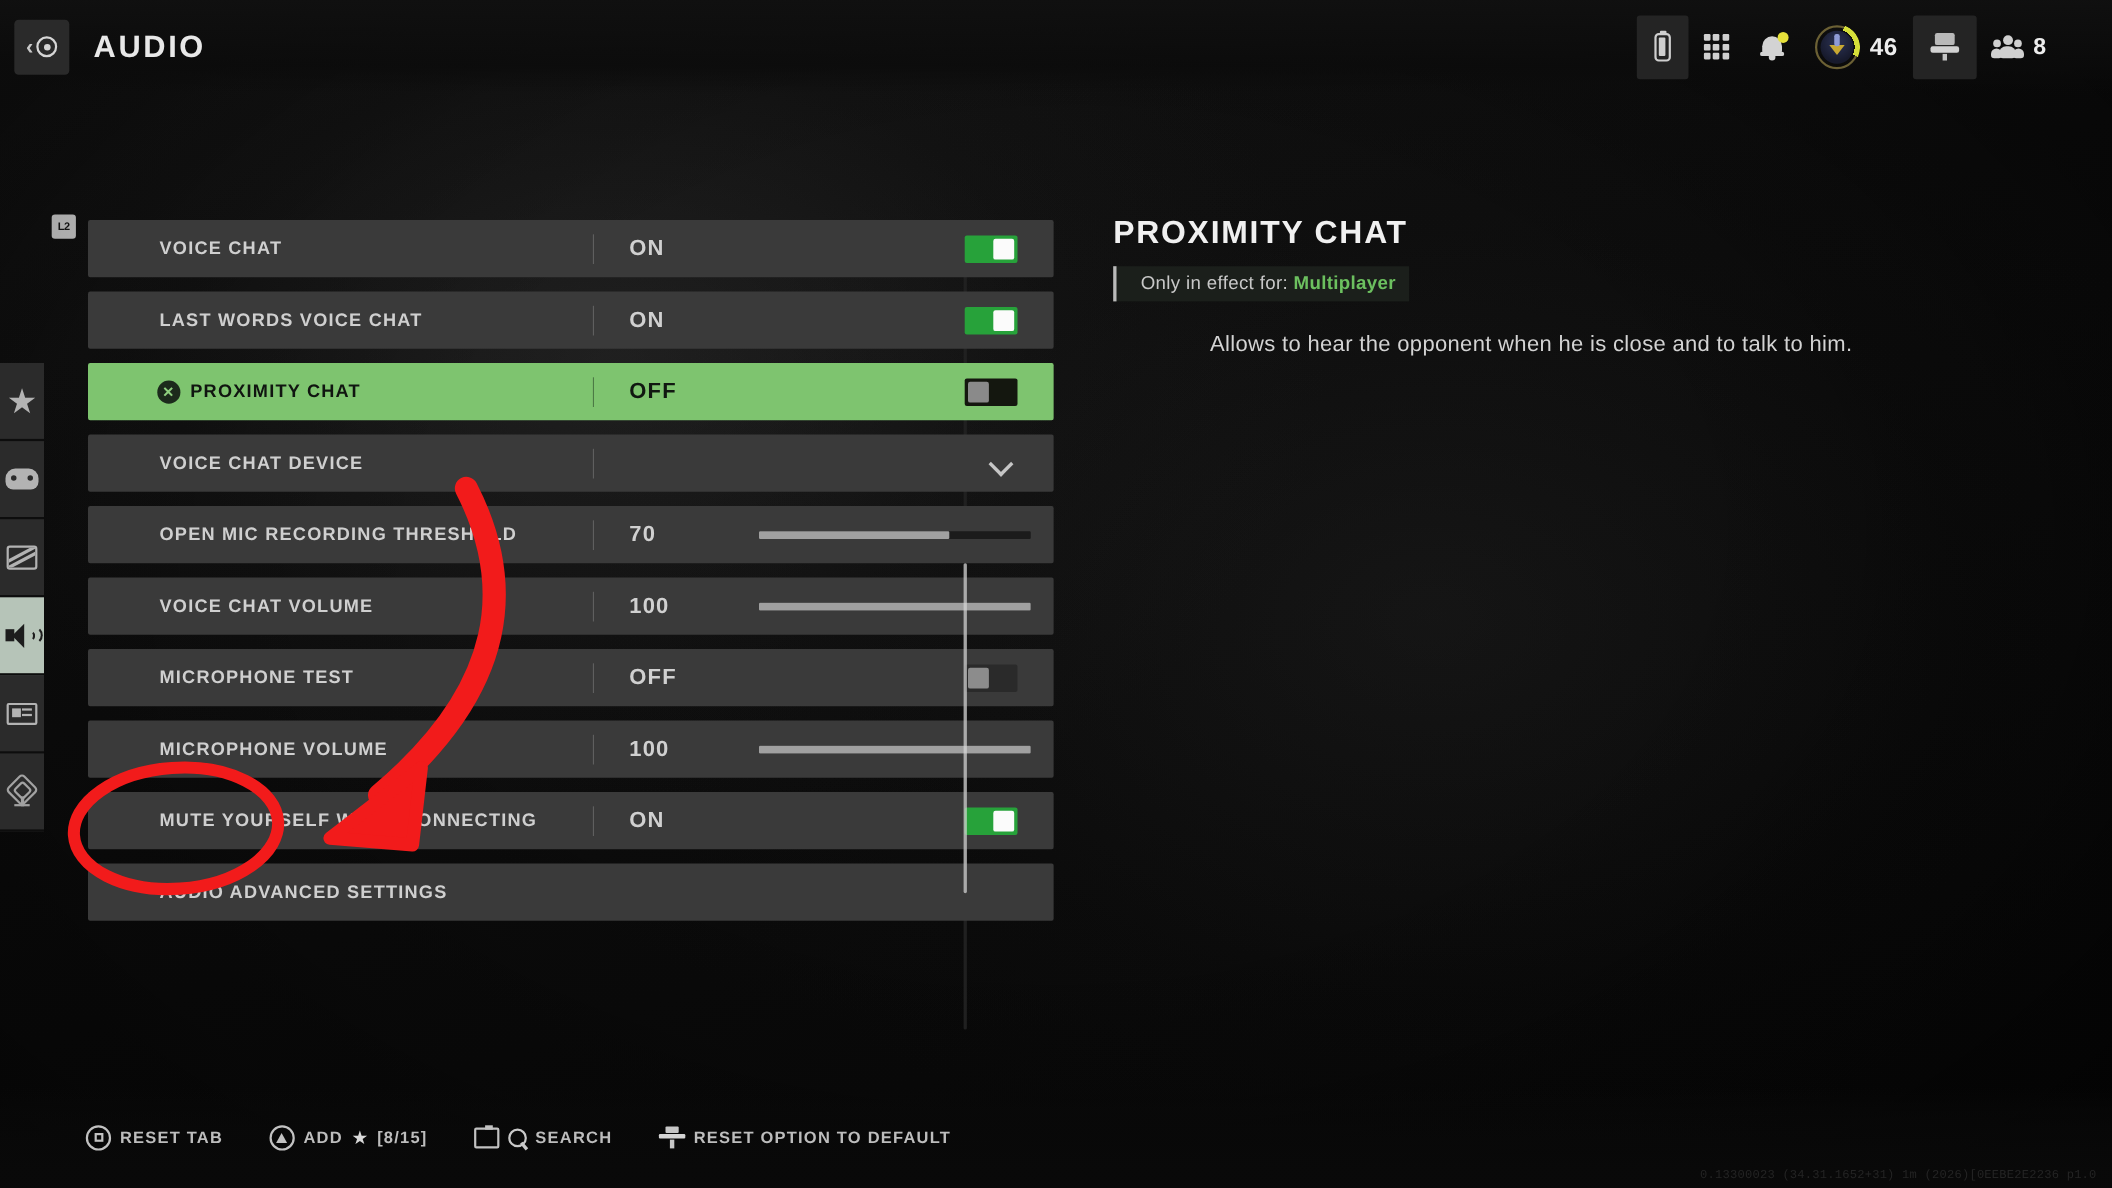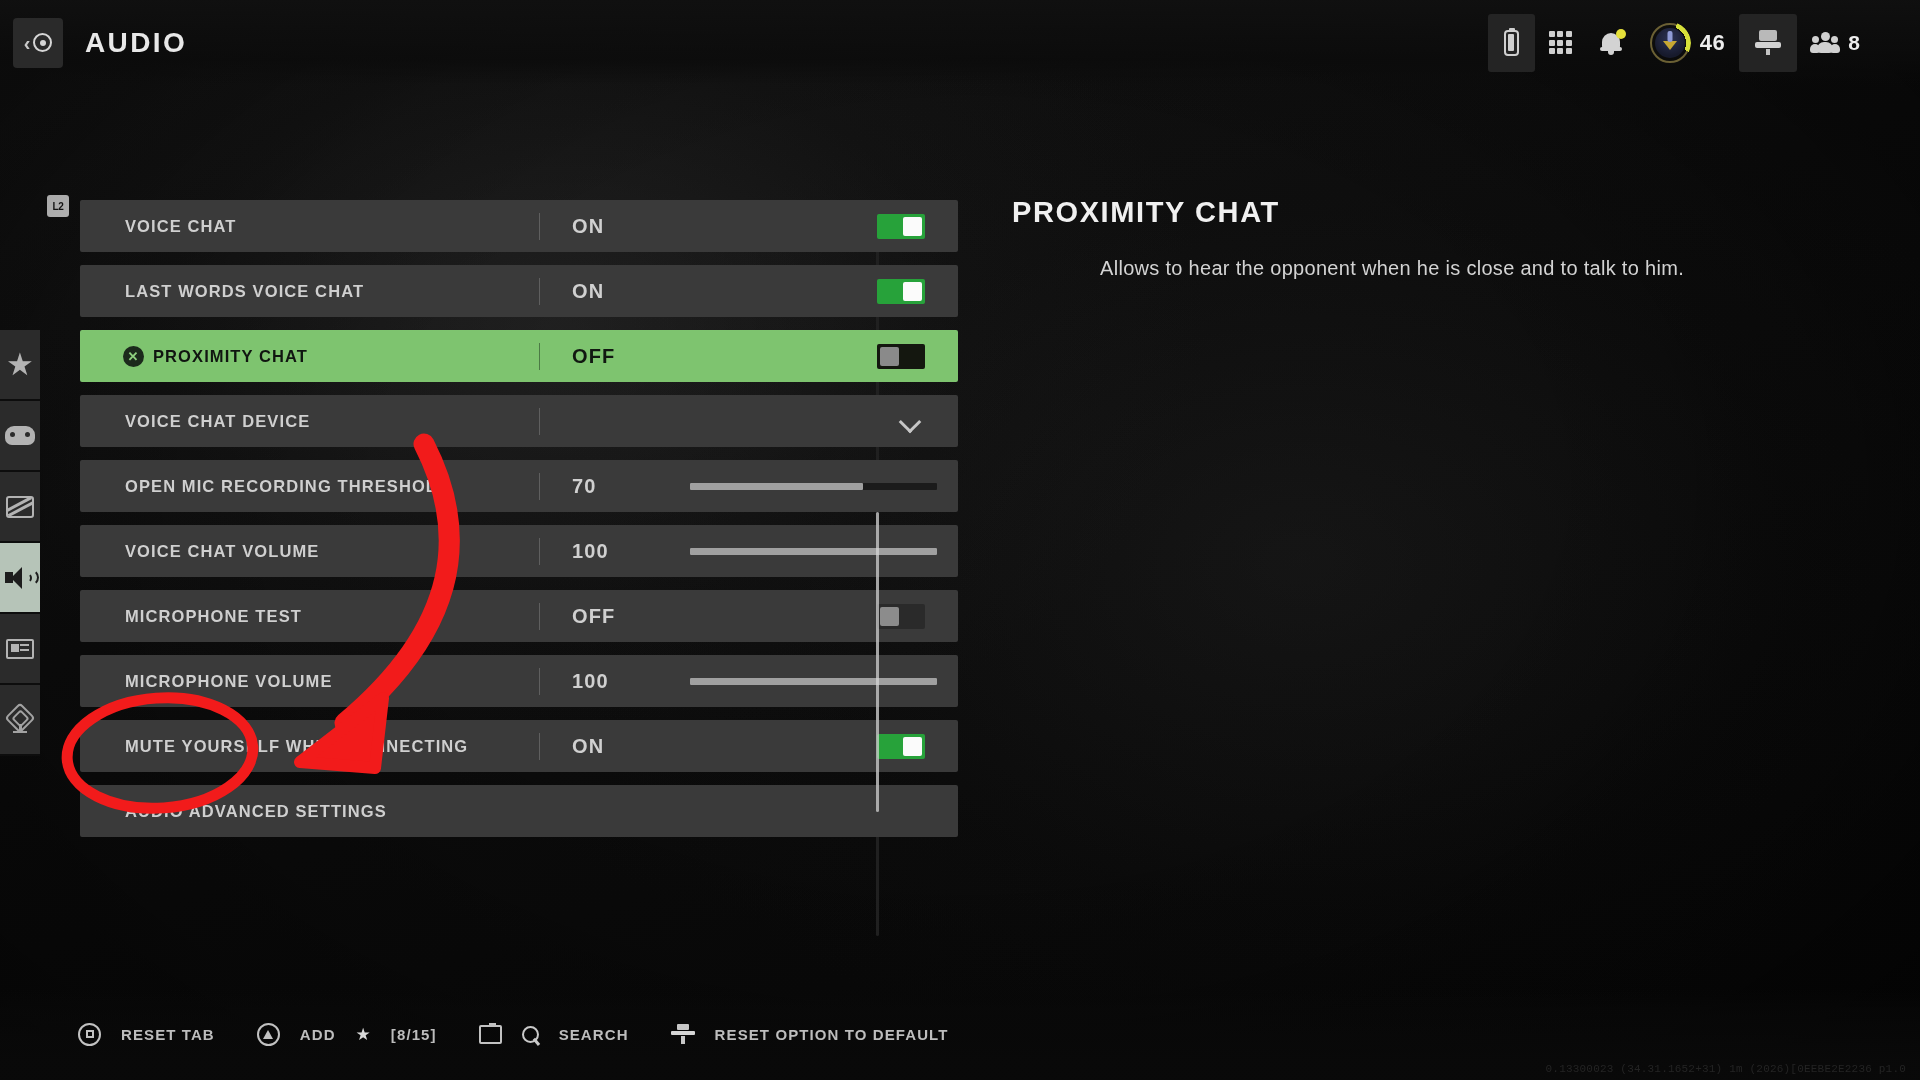--- a/index.html
+++ b/index.html
@@ -227,21 +227,21 @@
   .list-wrap {
     position:absolute; left:80px; top:200px; width:878px; height:736px;
     z-index:4; overflow:hidden;
   }
   .row {
     width:878px; height:52px; background:#3a3a3a; border-radius:2px;
     display:flex; align-items:center; margin-bottom:13px; position:relative;
   }
   .row.selected { background:#7ec46f; }
   .row-label {
-    padding-left:45px; font-size:16.5px; letter-spacing:1.1px; font-weight:700;
+    padding-left:65px; font-size:16.5px; letter-spacing:1.1px; font-weight:700;
     color:#cfcfcf; text-transform:uppercase; white-space:nowrap;
     display:flex; align-items:center; gap:9px;
   }
   .row.selected .row-label { color:#101510; }
   .x-glyph {
     width:21px; height:21px; border-radius:50%; background:#1c2a1c;
     display:flex; align-items:center; justify-content:center;
     font-size:13px; color:#8fd07f; font-weight:700; line-height:1; margin-left:-2px;
   }
   .divider {
@@ -318,21 +318,21 @@
   .detail-desc {
     margin-top:25px; font-size:20px; color:#d3d3d3; letter-spacing:0.3px; line-height:1.4;text-align:center;
   }
 
   
   .bottombar {
     position:absolute; left:0; bottom:0; width:1920px; height:92px; z-index:6;
     display:flex; align-items:center; padding-left:78px; gap:42px;
     background:linear-gradient(0deg, rgba(9,9,9,0.97) 20%, rgba(9,9,9,0.55) 75%, rgba(9,9,9,0) 100%);
   }
-  .bb-item { display:flex; align-items:center; gap:20px; }
+  .bb-item { display:flex; align-items:center; gap:8px; }
   .bb-label {
     font-size:15px; font-weight:700; letter-spacing:1.1px; color:#bdbdbd; text-transform:uppercase;
   }
   .btn-sq {
     width:23px; height:23px; border-radius:50%; border:2px solid #c2c2c2;
     display:flex; align-items:center; justify-content:center;
   }
   .btn-sq i { width:8px; height:8px; border:2px solid #c2c2c2; display:block; }
   .btn-tri {
     width:23px; height:23px; border-radius:50%; border:2px solid #c2c2c2;
@@ -565,20 +565,26 @@
 
   <div class="row">
     <div class="row-label">AUDIO ADVANCED SETTINGS</div>
   </div>
 
 </div>
 <div class="scrollbar"></div>
 
 <div class="detail">
   <div class="detail-title">PROXIMITY CHAT</div>
+  <div class="detail-note">
+    <span>
+      <span>Only in effect for:</span>
+      <b>Multiplayer</b>
+    </span>
+  </div>
   <div class="detail-desc">Allows to hear the opponent when he is close and to talk to him.</div>
 </div>
 
 <div class="bottombar">
   <div class="bb-item">
     <span class="btn-sq">
         <i></i>
       </span>
     <span class="bb-label">RESET TAB</span>
   </div>

